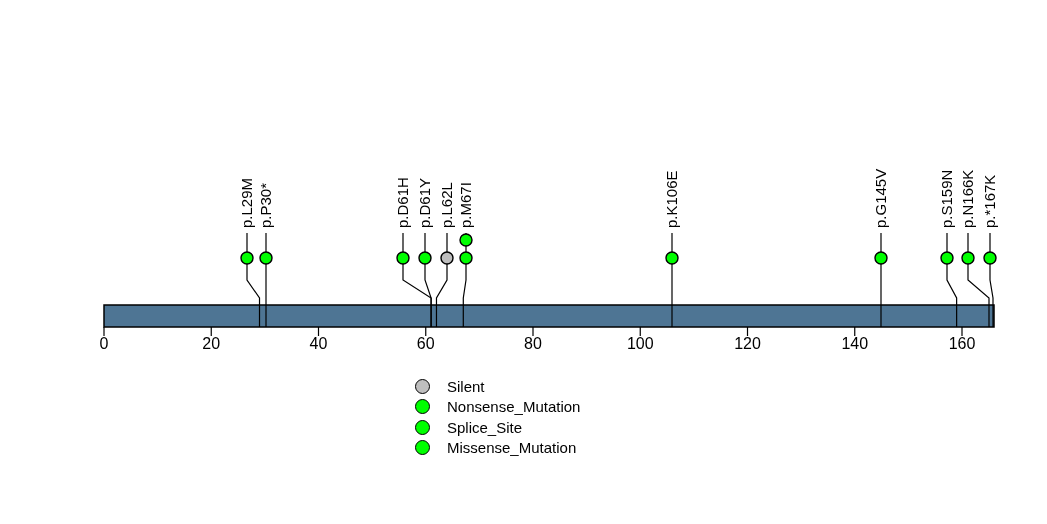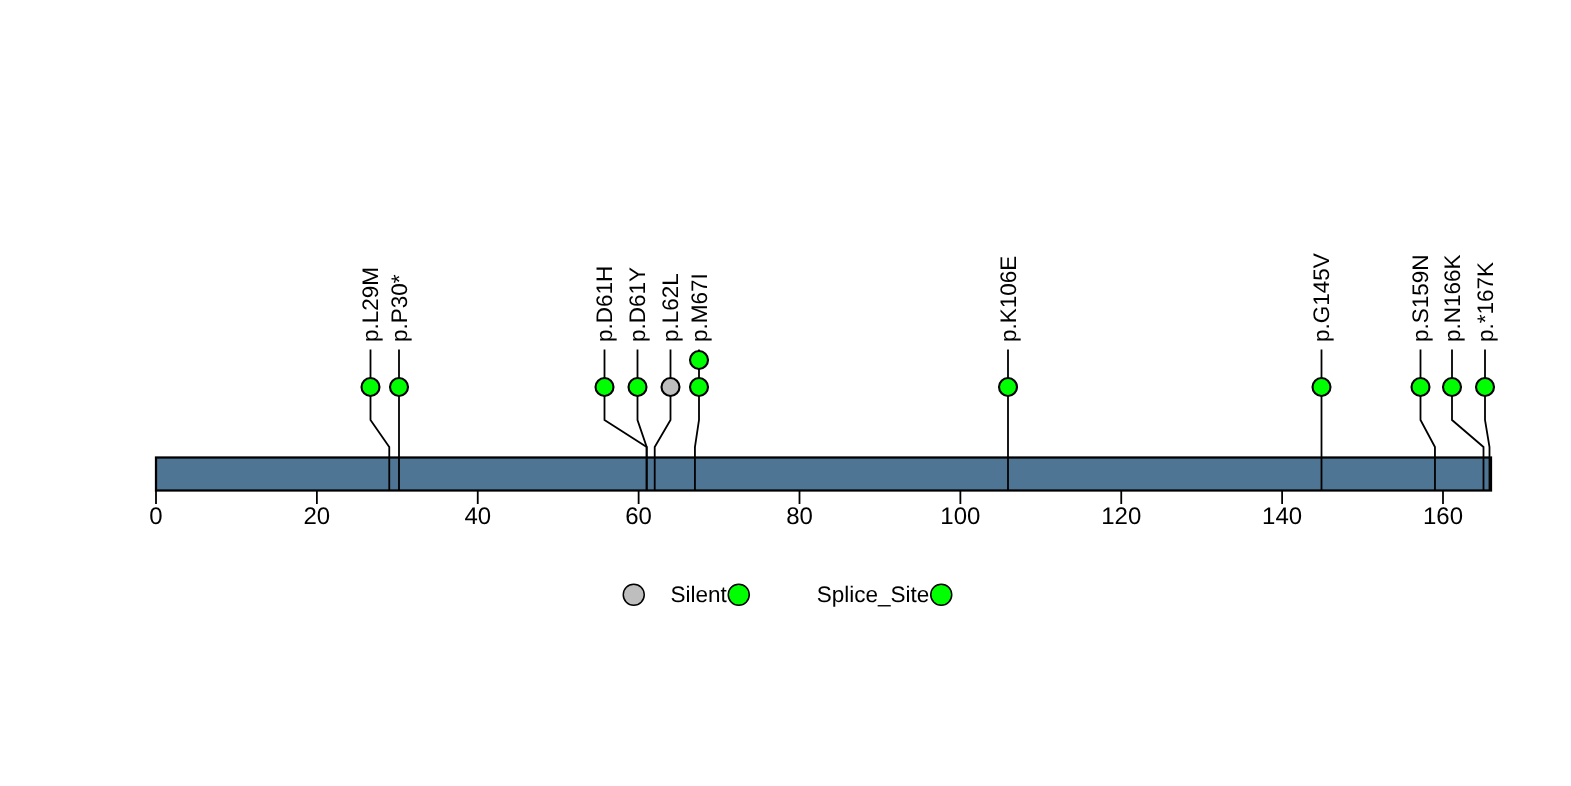--- a/index.html
+++ b/index.html
@@ -20,23 +20,23 @@
   }
   #plot-svg text {
     font-family: "Liberation Sans", sans-serif;
     fill: #000000;
   }
   .tick-label { font-size: 16px; }
   .mut-label  { font-size: 15px; }
   .legend {
     position: absolute;
     left: 415px;
-    top: 386px;
+    top: 376px;
     display: flex;
-    flex-direction: row;
+    flex-direction: column;
   }
   .legend-row {
     display: flex;
     align-items: center;
     height: 20.5px;
   }
   .swatch {
     width: 13px;
     height: 13px;
     border: 1.5px solid #000;
@@ -109,21 +109,26 @@
       <text x="973" y="228" class="mut-label" text-anchor="start" transform="rotate(-90 973 228)">p.N166K</text>
       <text x="995" y="228" class="mut-label" text-anchor="start" transform="rotate(-90 995 228)">p.*167K</text>
     </svg>
 
   <div class="legend">
 
   <div class="legend-row" style="display: flex;">
       <span class="swatch" style="background: rgb(190, 190, 190);"></span>
       <span class="legend-label">Silent</span>
     </div>
-      <div class="legend-row" style="display: flex; gap: 28px;">
+      <div class="legend-row" style="display: flex;">
+      <span class="swatch" style="background: rgb(0, 255, 0);"></span>
+      <span class="legend-label">Nonsense_Mutation</span>
+    </div>
+      <div class="legend-row" style="display: flex;">
       <span class="swatch" style="background: rgb(0, 255, 0);"></span>
       <span class="legend-label">Splice_Site</span>
     </div>
       <div class="legend-row" style="display: flex;">
       <span class="swatch" style="background: rgb(0, 255, 0);"></span>
+      <span class="legend-label">Missense_Mutation</span>
     </div>
     </div>
 </div>
 
 </body></html>

